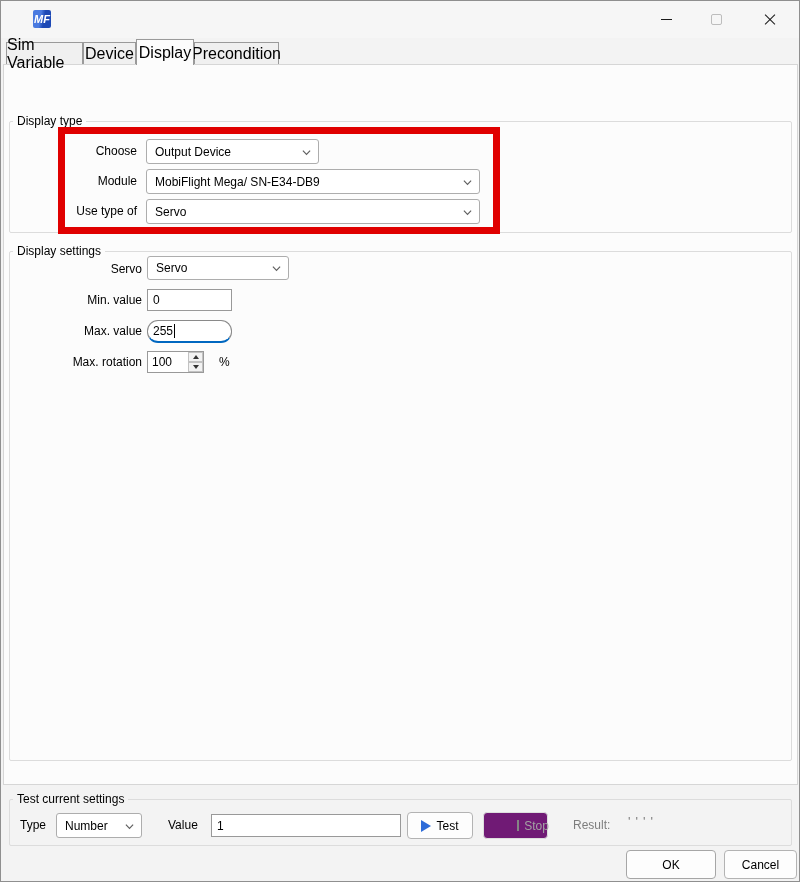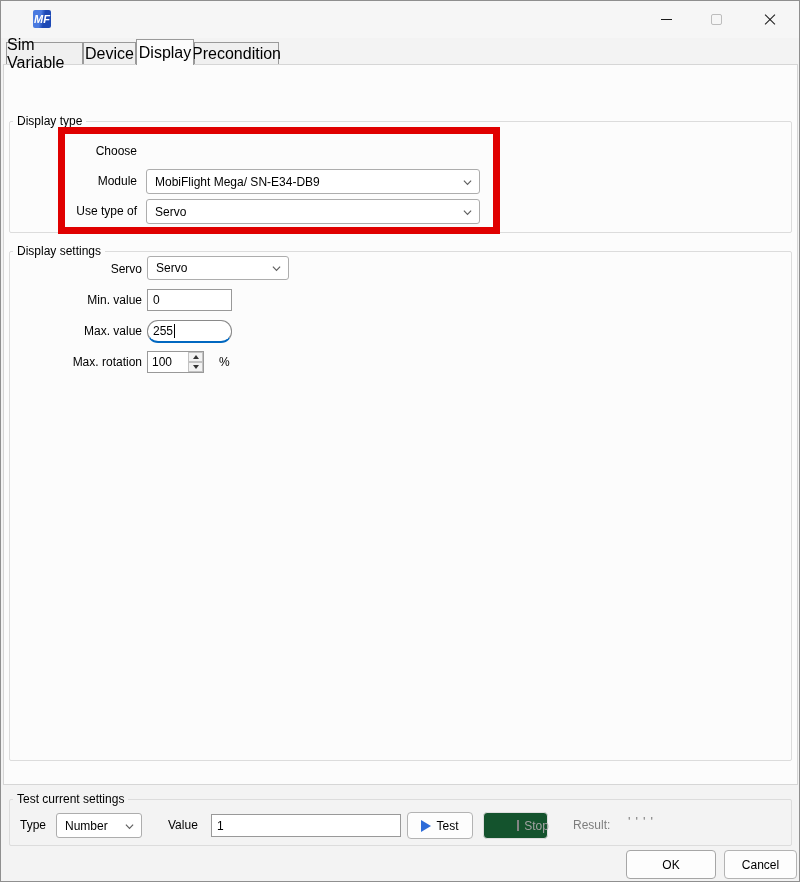--- a/index.html
+++ b/index.html
@@ -58,21 +58,21 @@
   .tri-down { width:0; height:0; border-left:3.5px solid transparent; border-right:3.5px solid transparent; border-top:4px solid #333; }
 
   
   .hl-rect { position:absolute; left:57px; top:126px; width:442px; height:107px;
              border:7px solid #e00000; z-index:10; pointer-events:none; }
 
   
   .btn { position:absolute; background:#fdfdfd; border:1px solid #b3b3b3; border-radius:4px;
          font-size:12px; color:#000; display:flex; align-items:center; justify-content:center;
          gap:5px; z-index:6; }
-  .btn.disabled { background:#14532d; border-color:#dedede; color:#a3a3a3;padding-left:35px; }
+  .btn.disabled { background:#701a75; border-color:#dedede; color:#a3a3a3;padding-left:35px; }
   .play-glyph { width:0; height:0; border-top:6px solid transparent; border-bottom:6px solid transparent;
                 border-left:10px solid #2d6bd8; }
   .stop-glyph { width:11px; height:11px; background:#9a9a9a; border:1px solid #848484; }
   .gray { color:#7d7d7d; }
   .ticks { position:absolute; font-size:13px; letter-spacing:5px; color:#7d7d7d; z-index:6; }
 </style>
 </head>
 <body>
 
 <div class="window">
@@ -103,20 +103,26 @@
       <span>Precondition</span>
     </div>
 
   <div class="tabpage"></div>
 
 
   <div class="groupbox" style="left:8px; top:120px; width:783px; height:112px;"></div>
   <div class="grouplabel" style="left:12px; top:113px; background:#fcfcfc;">Display type</div>
 
   <div class="lbl r" style="left:55px; top:143px; width:81px;">Choose</div>
+  <div class="combo" style="left:145px; top:138px; width:173px; height:25px;">
+    <span>Output Device</span>
+    <svg class="chev" viewBox="0 0 10 10">
+      <polyline points="1,3 5,7 9,3" fill="none" stroke="#5f5f5f" stroke-width="1.3"></polyline>
+      </svg>
+  </div>
 
   <div class="lbl r" style="left:55px; top:173px; width:81px;">Module</div>
   <div class="combo" style="left:145px; top:168px; width:334px; height:25px;">
     <span>MobiFlight Mega/ SN-E34-DB9</span>
     <svg class="chev" viewBox="0 0 10 10">
       <polyline points="1,3 5,7 9,3" fill="none" stroke="#5f5f5f" stroke-width="1.3"></polyline>
       </svg>
   </div>
 
   <div class="lbl r" style="left:55px; top:203px; width:81px;">Use type of</div>

